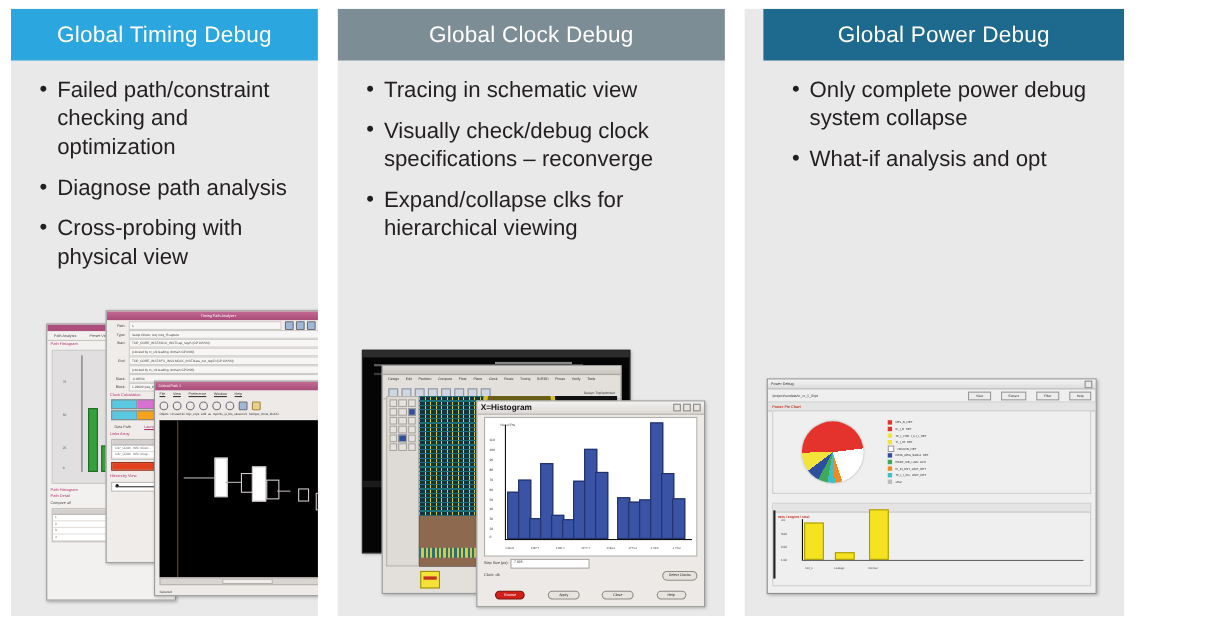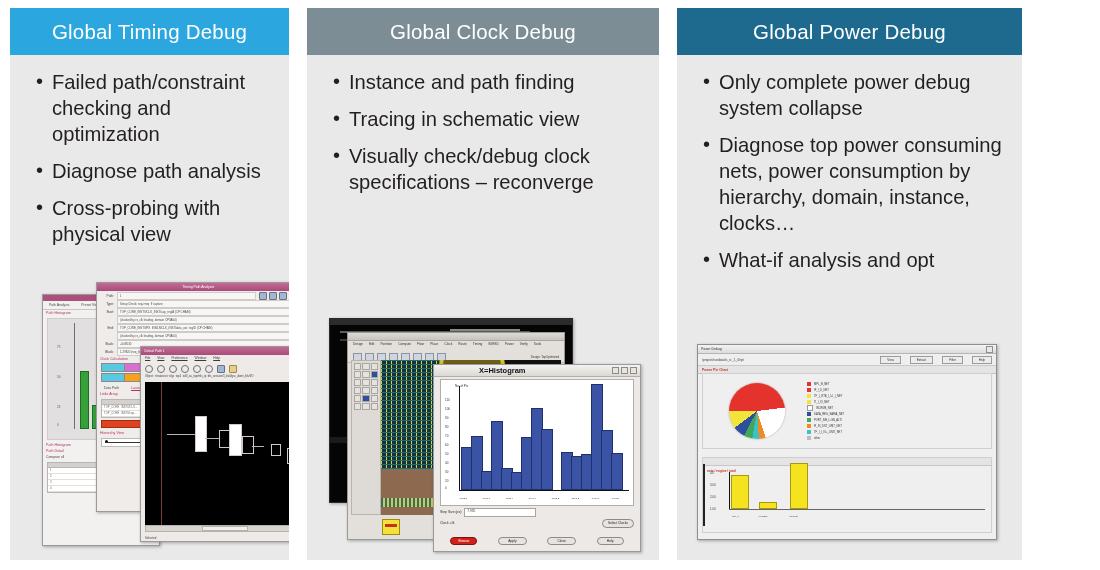--- a/index.html
+++ b/index.html
@@ -19,21 +19,21 @@
     background:#ffffff;
   }
   .panel{
     position:relative;
     background:#e9e9e9;
     box-sizing:border-box;
     overflow:hidden;
   }
   .panel.p1{width:279px;}
   .panel.p2{width:352px;}
-  .panel.p3{width:345px;}
+  .panel.p3{width:345px;padding-left:17px;}
 
   .panel-header{
     height:47px;
     display:flex;align-items:center;justify-content:center;
     color:#ffffff;
     font-size:20.5px;
     letter-spacing:.2px;
     font-weight:400;
   }
   .bullets{
@@ -136,21 +136,21 @@
   .dbrown{position:absolute;left:0;right:0;bottom:0;height:46px;background:#8d6a4f;}
   .dbrown i{position:absolute;left:0;right:0;bottom:8px;height:9px;
      background:repeating-linear-gradient(90deg,#2f6f74 0 2px,#d0c94a 2px 4px);}
   .ring{position:absolute;border:4px solid #d6c12b;border-radius:50%;background:#6b5f18;}
   .yellowbtn{position:absolute;left:34px;bottom:4px;width:16px;height:14px;background:#f4e13a;border:1px solid #9b8c12;}
   .yellowbtn i{display:block;margin:4px 2px;height:3px;background:#c2341e;}
 
   .w-hist{left:104px;top:46px;width:208px;height:188px;background:#ece9e6;}
   .w-hist .tbar{height:11px;background:linear-gradient(#f3f2f0,#dcd9d5);border-bottom:1px solid #b1ada8;
      display:flex;align-items:center;justify-content:space-between;padding:0 3px;}
-  .w-hist .tbar .t{font-size:7.5px;font-weight:bold;color:#111;margin-left:42px;}
+  .w-hist .tbar .t{font-size:7.5px;font-weight:bold;color:#111;}
   .w-hist .tbar .btns{display:flex;gap:2px;}
   .w-hist .tbar .btns i{width:5px;height:5px;border:1px solid #8e8a86;background:#e7e4e0;display:block;}
   .plot{position:absolute;left:6px;right:6px;top:14px;height:125px;background:#fff;border:1px solid #b1ada8;}
   .plot .yax{position:absolute;left:18px;top:6px;bottom:14px;width:1px;background:#111;}
   .plot .xax{position:absolute;left:18px;right:4px;bottom:14px;height:1px;background:#111;}
   .plot .ytk{position:absolute;left:4px;font-size:3px;color:#333;}
   .plot .xtk{position:absolute;bottom:5px;font-size:2.8px;color:#333;transform:scale(.9);}
   .plot .bar{position:absolute;bottom:15px;background:#3a53a4;border:1px solid #20306b;}
   .plot .ylab{position:absolute;left:14px;top:4px;font-size:3px;color:#333;}
   .hf1{position:absolute;left:6px;right:6px;top:143px;height:8px;display:flex;align-items:center;}
@@ -355,23 +355,23 @@
           </div>
       </div>
     </div>
   </div>
 
   <div class="panel p2">
     <div class="panel-header" style="background:#7c8d96">
       <span>Global Clock Debug</span>
     </div>
     <ul class="bullets">
-      <li>Instance and path finding</li>
       <li>Tracing in schematic view</li>
       <li>Visually check/debug clock specifications – reconverge</li>
+      <li>Expand/collapse clks for hierarchical viewing</li>
     </ul>
 
     <div class="shot p2shot">
 
       <div class="win w-dark">
         <div class="tbar"></div>
         <div class="barline" style="left:10px;top:12px;width:190px"></div>
         <div class="barline" style="left:10px;top:20px;width:210px;background:#3a3a3a"></div>
         <div class="barline" style="left:120px;top:10px;width:70px;background:#8a8a8a"></div>
         <div class="barline" style="left:0px;top:118px;width:244px;background:#1a1a1a;height:6px"></div>
@@ -507,21 +507,20 @@
       </div>
     </div>
   </div>
 
   <div class="panel p3">
     <div class="panel-header" style="background:#1d6a8e">
       <span>Global Power Debug</span>
     </div>
     <ul class="bullets">
       <li>Only complete power debug system collapse</li>
-      <li>Diagnose top power consuming nets, power consumption by hierarchy, domain, instance, clocks…</li>
       <li>What-if analysis and opt</li>
     </ul>
 
     <div class="shot p3shot">
       <div class="win w-pow">
         <div class="tbar">
           <span class="t">Power Debug</span>
           <i></i>
         </div>
         <div class="toolrow">

